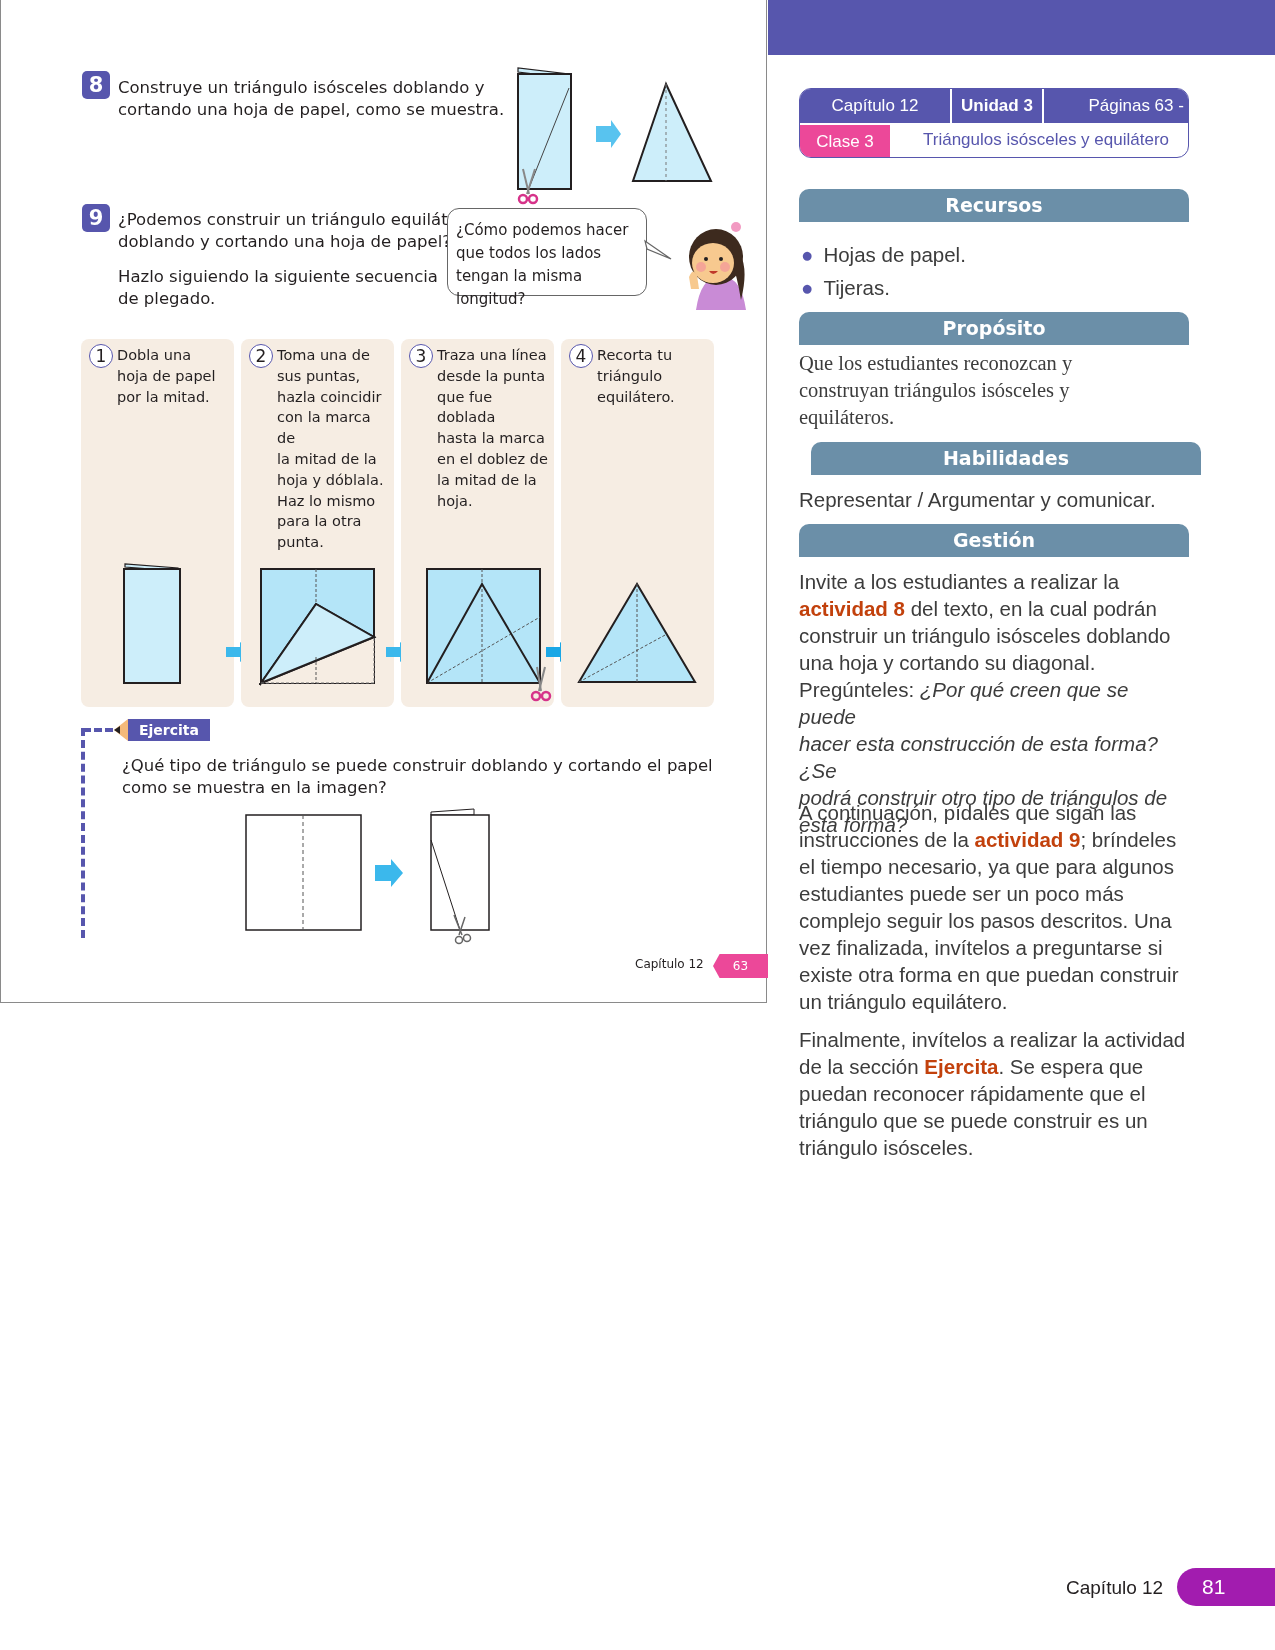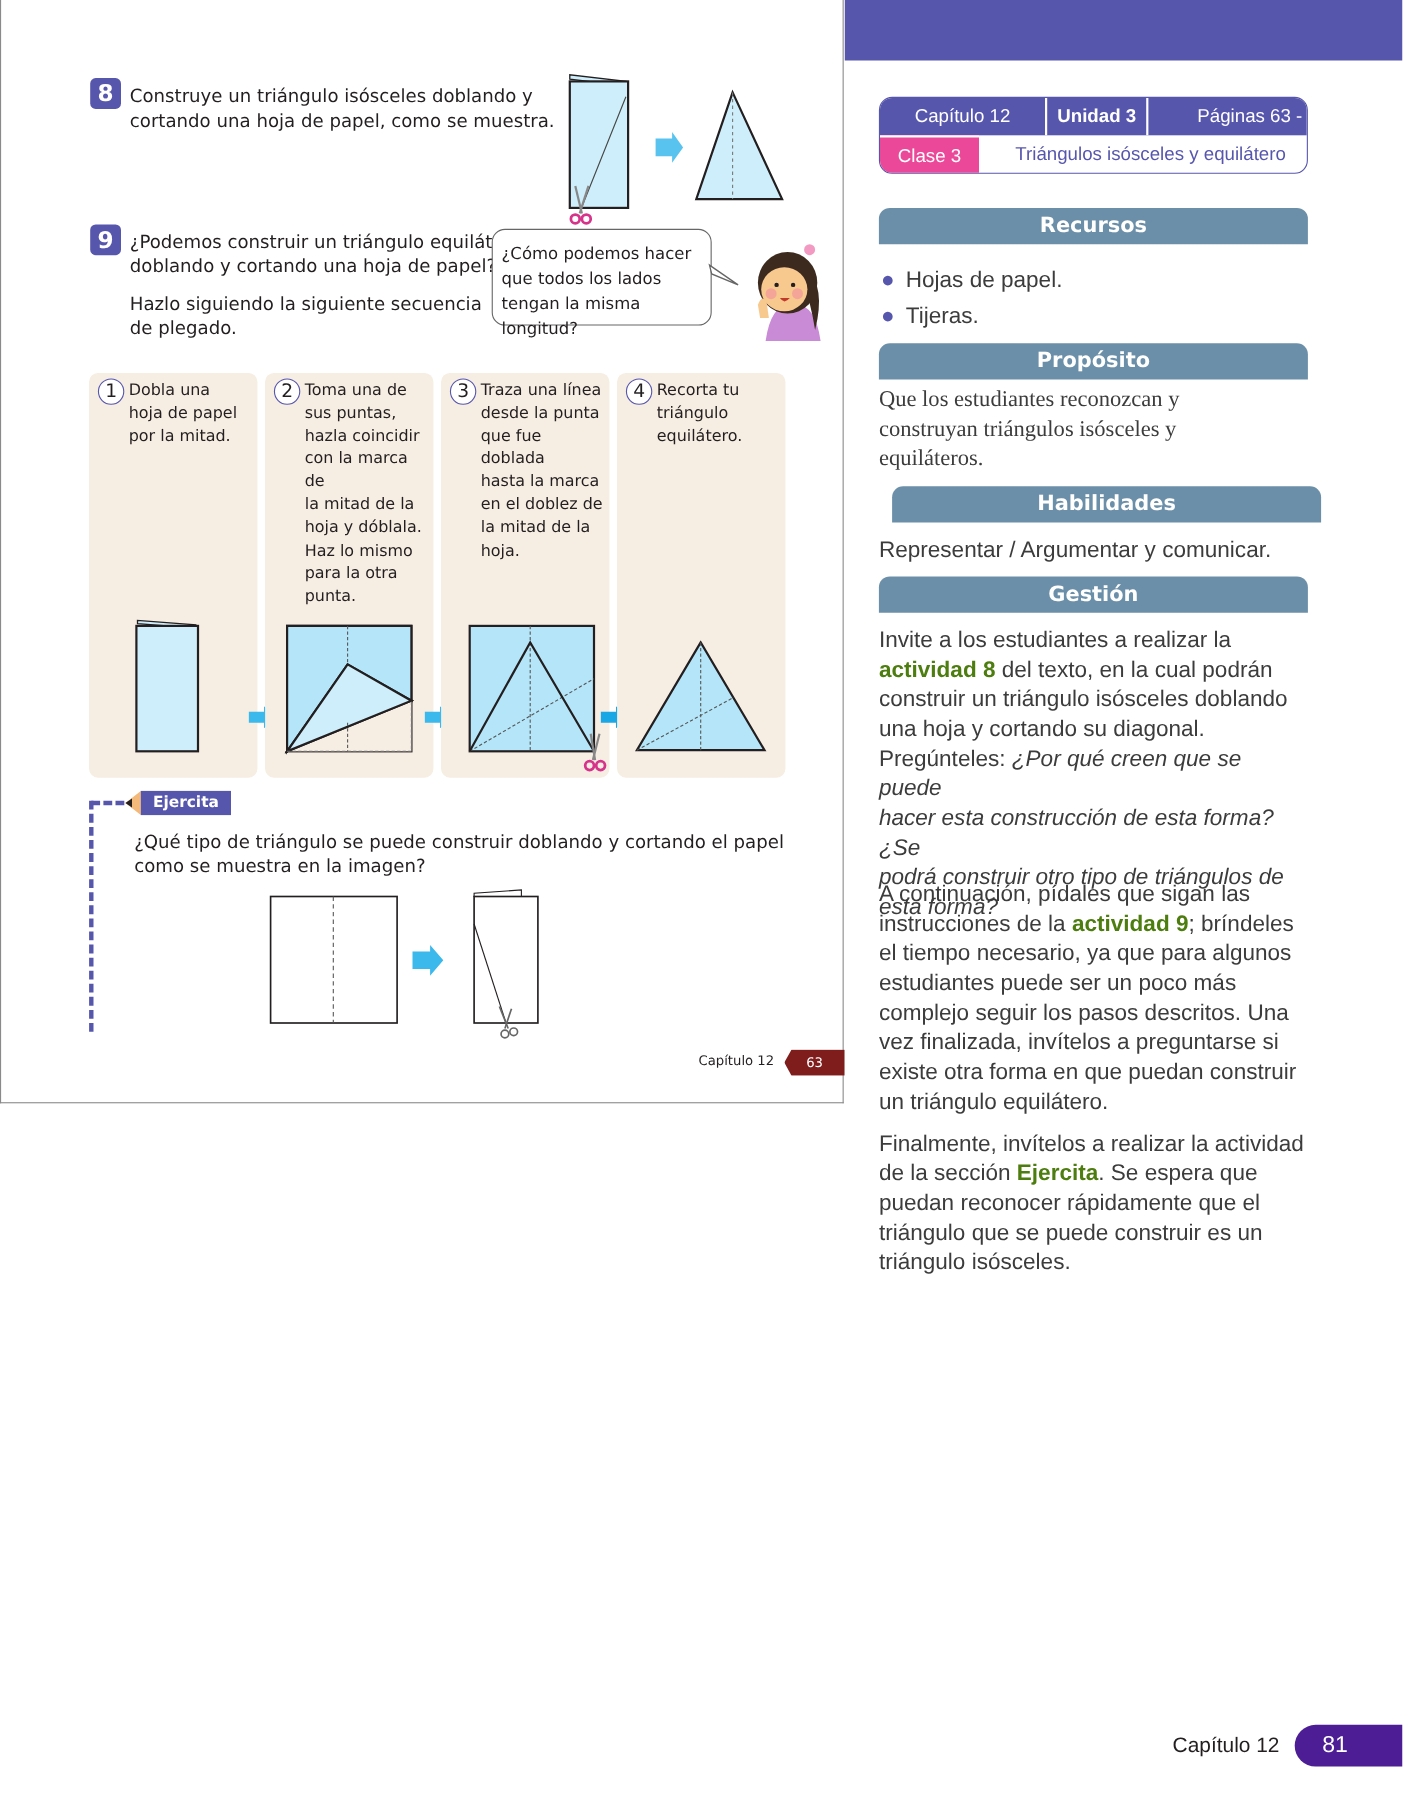--- a/index.html
+++ b/index.html
@@ -20,36 +20,36 @@
               font-size:17px; line-height:22px; text-align:center; background:#fff; color:#231f20; }
   .step-text { position:absolute; left:36px; top:6px; width:116px; font-size:14.5px; line-height:20.8px; }
   .ej-label { position:absolute; left:127px; top:719px; width:82px; height:22px; background:#5756ad; color:#fff; font-weight:bold;
               font-size:14px; line-height:22px; text-align:center; }
   .ej-tag { position:absolute; left:113px; top:719px; width:0; height:0; border-top:11px solid transparent; border-bottom:11px solid transparent;
             border-right:14px solid #f3b97a; }
   .ej-tip { position:absolute; left:113px; top:726px; width:0; height:0; border-top:4px solid transparent; border-bottom:4px solid transparent; border-right:6px solid #231f20; }
   .ej-dash-h { position:absolute; left:82px; top:728px; width:30px; border-top:4px dashed #5756ad; }
   .ej-dash-v { position:absolute; left:80px; top:728px; height:210px; border-left:4px dashed #5756ad; }
   .footer-small { position:absolute; top:957px; font-size:12px; }
-  .pg-tab-small { position:absolute; left:712px; top:954px; width:55px; height:24px; background:#7f1d1d; color:#fff; font-size:12px;
+  .pg-tab-small { position:absolute; left:712px; top:954px; width:55px; height:24px; background:#ec4899; color:#fff; font-size:12px;
                   line-height:24px; text-align:center; clip-path:polygon(12% 0,100% 0,100% 100%,12% 100%,0 50%); }
 
   
   .info-table { position:absolute; left:799px; top:88px; width:390px; height:70px; border:1.5px solid #5756ad; border-radius:12px;
                 overflow:hidden; box-sizing:border-box; font-family:"Liberation Sans", sans-serif; }
   .it-row1 { position:absolute; left:0; top:0; width:100%; height:34px; background:#5756ad; color:#fff; font-size:17px; }
   .it-cell { position:absolute; top:0; height:34px; line-height:34px; text-align:center; }
   .it-row2 { position:absolute; left:0; top:34px; width:100%; height:34px; font-size:17px; }
   .sec-header { position:absolute; left:799px; width:390px; height:33px; background:#6b8fa8; color:#fff; border-radius:10px 10px 0 0;
                 font-family:"DejaVu Sans", sans-serif; font-weight:bold; font-size:19px; line-height:33px; text-align:center; }
   .tp-text { position:absolute; left:799px; width:390px; font-family:"Liberation Sans", sans-serif; font-size:20.5px; line-height:27px; color:#3c3c3c; }
-  .tp-text b { color:#4d7c0f; }
+  .tp-text b { color:#c2410c; }
   .bullet { color:#5756ad; margin-right:10px; margin-left:2px; }
   .footer-big { position:absolute; left:1066px; top:1577px; font-family:"Liberation Sans", sans-serif; font-size:19px; color:#231f20; }
-  .pg-tab-big { position:absolute; left:1177px; top:1568px; width:98px; height:38px; background:#4c1d95; color:#fff; font-size:21px;
+  .pg-tab-big { position:absolute; left:1177px; top:1568px; width:98px; height:38px; background:#a21caf; color:#fff; font-size:21px;
                 line-height:38px; text-align:left; padding-left:25px; box-sizing:border-box; border-radius:19px 0 0 19px; font-family:"Liberation Sans", sans-serif; }
 </style>
 </head>
 <body>
 
 <div class="inner-page">
 
   <div class="num-badge" style="left:81px;top:71px;">8</div>
   <div class="sp-text" style="left:117px;top:77px;">
     <div>Construye un triángulo isósceles doblando y</div>

